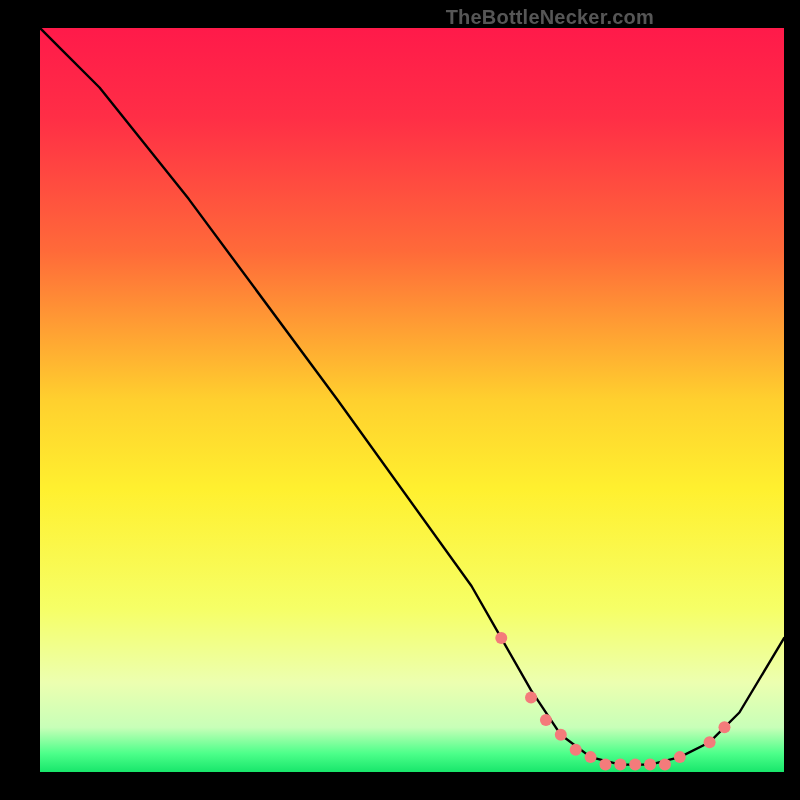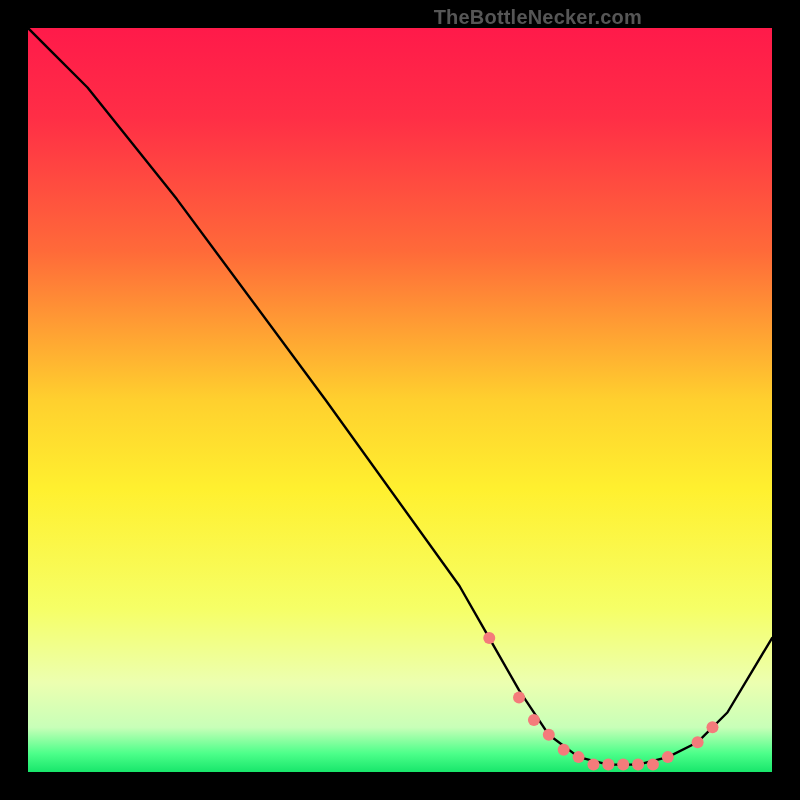--- a/index.html
+++ b/index.html
@@ -1,16 +1,16 @@
 <!DOCTYPE html>
 <html><head>
 <meta charset="utf-8">
 <style>
   html,body{margin:0;padding:0;width:800px;height:800px;background:#000;overflow:hidden;font-family:Arial,Helvetica,sans-serif}
-  .frame{position:absolute;left:0;top:0;width:672px;height:800px;background:#000}
+  .frame{position:absolute;left:12px;top:0;width:672px;height:800px;background:#000}
   .plot{position:absolute;left:28px;top:28px;width:744px;height:744px}
   .watermark{position:absolute;right:30px;top:6px;font-size:20px;font-weight:600;color:#565656;letter-spacing:.2px}
 </style>
 </head>
 <body>
 
 <div class="frame">
   <div class="watermark">TheBottleNecker.com</div>
   <div class="plot">
     <svg id="svg" width="744" height="744" viewBox="0 0 744 744">

